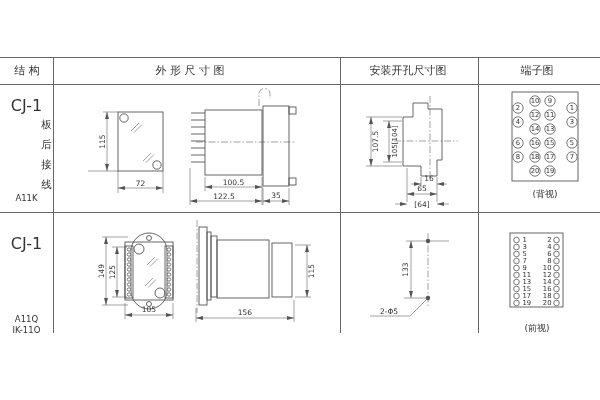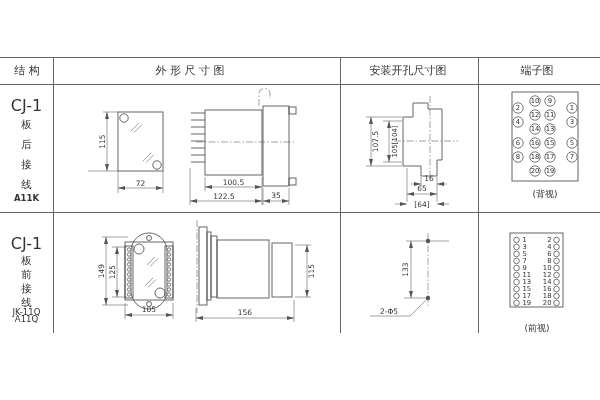--- a/index.html
+++ b/index.html
@@ -15,21 +15,21 @@
   .ln{stroke:#555;stroke-width:0.9;fill:none;}
   .grid{stroke:#666;stroke-width:1;fill:none;shape-rendering:crispEdges;}
   .thin{stroke:#555;stroke-width:0.55;fill:none;}
   .cl{stroke:#555;stroke-width:0.55;fill:none;stroke-dasharray:7 2 1.5 2;}
   .pin{stroke:#555;stroke-width:0.8;fill:#fff;}
   .hole{fill:#555;stroke:none;}
   
   .struct{position:absolute;left:0;width:53px;text-align:center;}
   .model{font-size:16px;}
   .variant{font-size:8.5px;}
-  .vert{display:flex;justify-content:center;}
+  .vert{display:flex;justify-content:flex-end;}
   .vert .inner{width:13px;word-break:break-all;font-size:10.5px;text-align:center;}
   .lh20 .inner{line-height:20px;}
   .lh14 .inner{line-height:14px;}
 </style>
 </head>
 <body>
 
 <div class="canvas">
 
 <svg width="600" height="400" viewBox="0 0 600 400">
@@ -258,22 +258,19 @@
           <circle cx="556.5" cy="303" r="2.8" class="pin"></circle>
         </g>
     <text class="cap" text-anchor="middle" x="537" y="331">(前视)</text>
   </g>
 </svg>
 
 <div class="struct model" style="top:96px;">CJ-1</div>
 <div class="struct vert lh20" style="top:114px;">
   <div class="inner">板后接线</div>
 </div>
-<div class="struct variant" style="top:193px;font-weight:bold;">A11K</div>
+<div class="struct variant" style="top:193px;">A11K</div>
 
 <div class="struct model" style="top:234px;">CJ-1</div>
-<div class="struct vert lh14" style="top:253px;">
-  <div class="inner">板前接线</div>
+<div class="struct variant" style="top:314px;">A11Q</div>
+<div class="struct variant" style="top:325px;">JK-11Q</div>
+
 </div>
-<div class="struct variant" style="top:314px;">A11Q</div>
-<div class="struct variant" style="top:307px;">JK-11Q</div>
-
-</div>
 
 </body></html>

